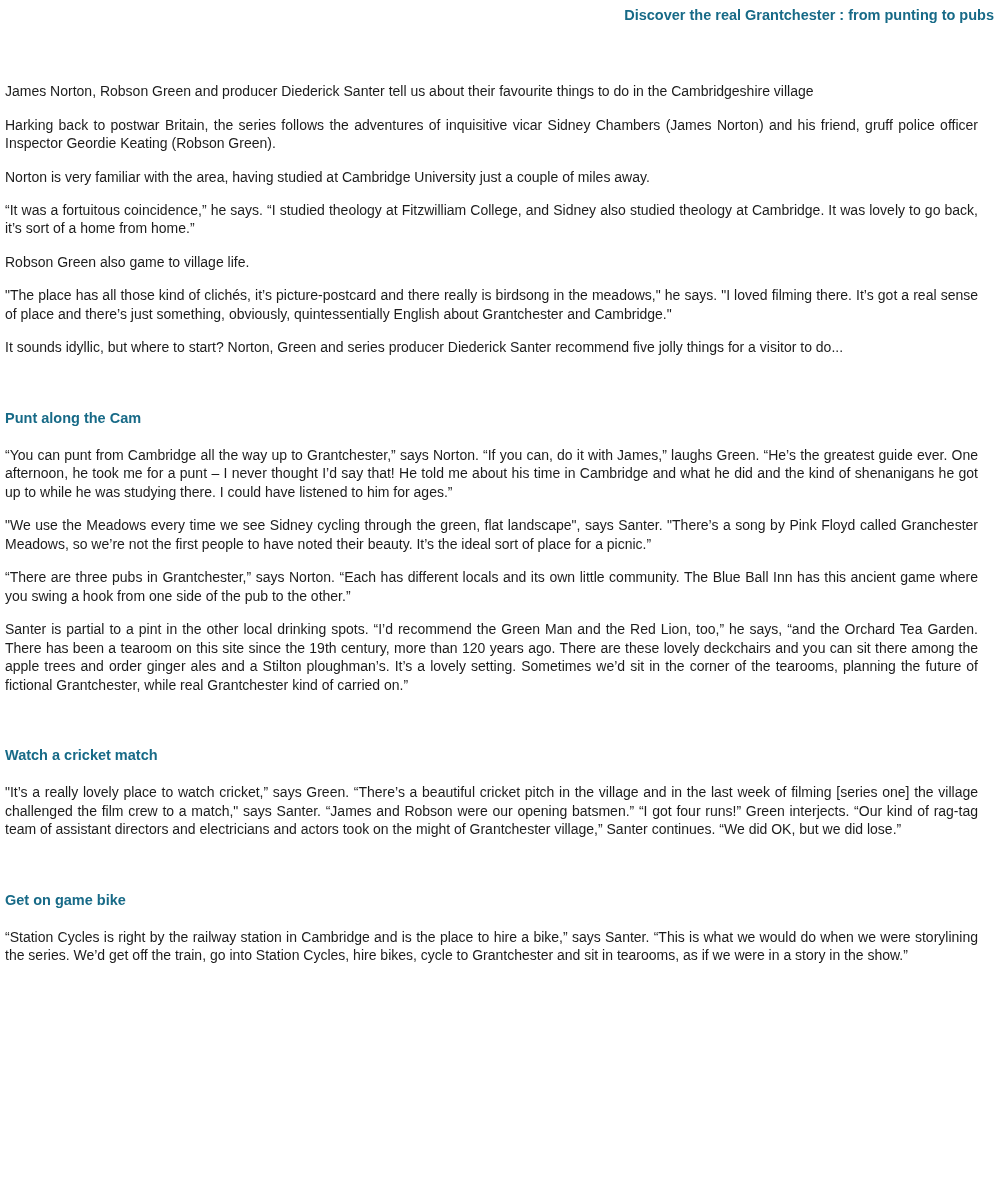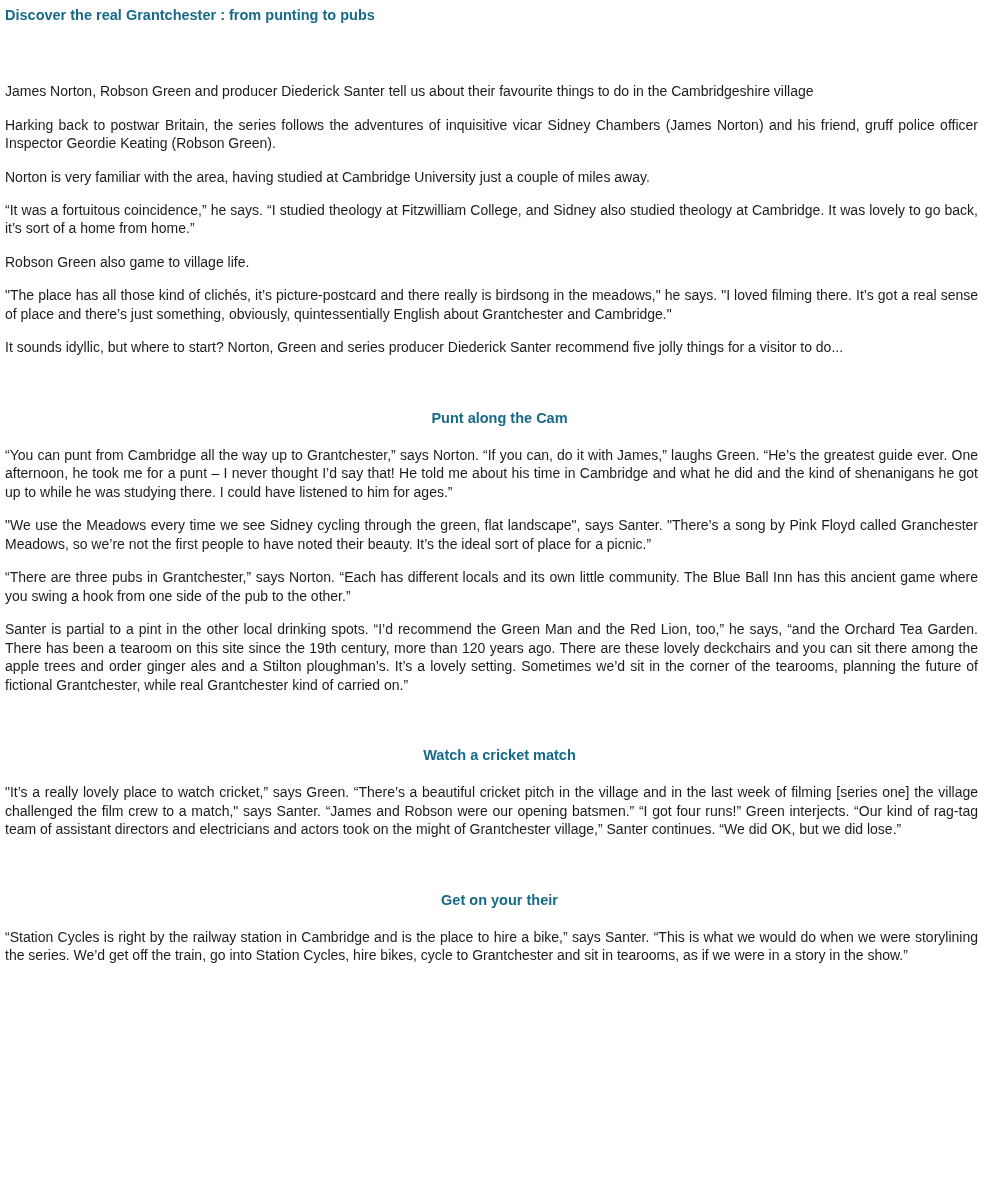--- a/index.html
+++ b/index.html
@@ -18,35 +18,34 @@
     font-size:14px;
     line-height:1.32;
   }
   .page{
     padding:4px 6px 20px 5px;
   }
   .page-title{
     font-size:14.5px;
     font-weight:bold;
     color:var(--heading-color);
-    text-align:left;
+    text-align:right;
     margin:2px 0 57px 0;
   }
   p.body-par{
     margin:0 16px 15px 0;
     text-align:justify;
     hyphens:auto;
     -webkit-hyphens:auto;
   }
   h2.section-heading{
     font-size:14.5px;
     font-weight:bold;
     color:var(--heading-color);
     margin:52px 0 18px 0;
-    text-align:center;
   }
   section{margin:0;padding:0;}
 </style>
 </head>
 <body>
 
 <div class="page">
 
   <h1 class="page-title">Discover the real Grantchester : from punting to pubs</h1>
 
@@ -73,17 +72,17 @@
     <p class="body-par">“There are three pubs in Grantchester,” says Norton. “Each has different locals and its own little community. The Blue Ball Inn has this ancient game where you swing a hook from one side of the pub to the other.”</p>
     <p class="body-par">Santer is partial to a pint in the other local drinking spots. “I’d recommend the Green Man and the Red Lion, too,” he says, “and the Orchard Tea Garden. There has been a tearoom on this site since the 19th century, more than 120 years ago. There are these lovely deckchairs and you can sit there among the apple trees and order ginger ales and a Stilton ploughman’s. It’s a lovely setting. Sometimes we’d sit in the corner of the tearooms, planning the future of fictional Grantchester, while real Grantchester kind of carried on.”</p>
   </section>
 
   <section>
     <h2 class="section-heading">Watch a cricket match</h2>
     <p class="body-par">"It’s a really lovely place to watch cricket,” says Green. “There’s a beautiful cricket pitch in the village and in the last week of filming [series one] the village challenged the film crew to a match," says Santer. “James and Robson were our opening batsmen.” “I got four runs!” Green interjects. “Our kind of rag-tag team of assistant directors and electricians and actors took on the might of Grantchester village,” Santer continues. “We did OK, but we did lose.”</p>
   </section>
 
   <section>
-    <h2 class="section-heading">Get on your their</h2>
+    <h2 class="section-heading">Get on game bike</h2>
     <p class="body-par">“Station Cycles is right by the railway station in Cambridge and is the place to hire a bike,” says Santer. “This is what we would do when we were storylining the series. We’d get off the train, go into Station Cycles, hire bikes, cycle to Grantchester and sit in tearooms, as if we were in a story in the show.”</p>
   </section>
 
 </div>
 
 </body></html>

